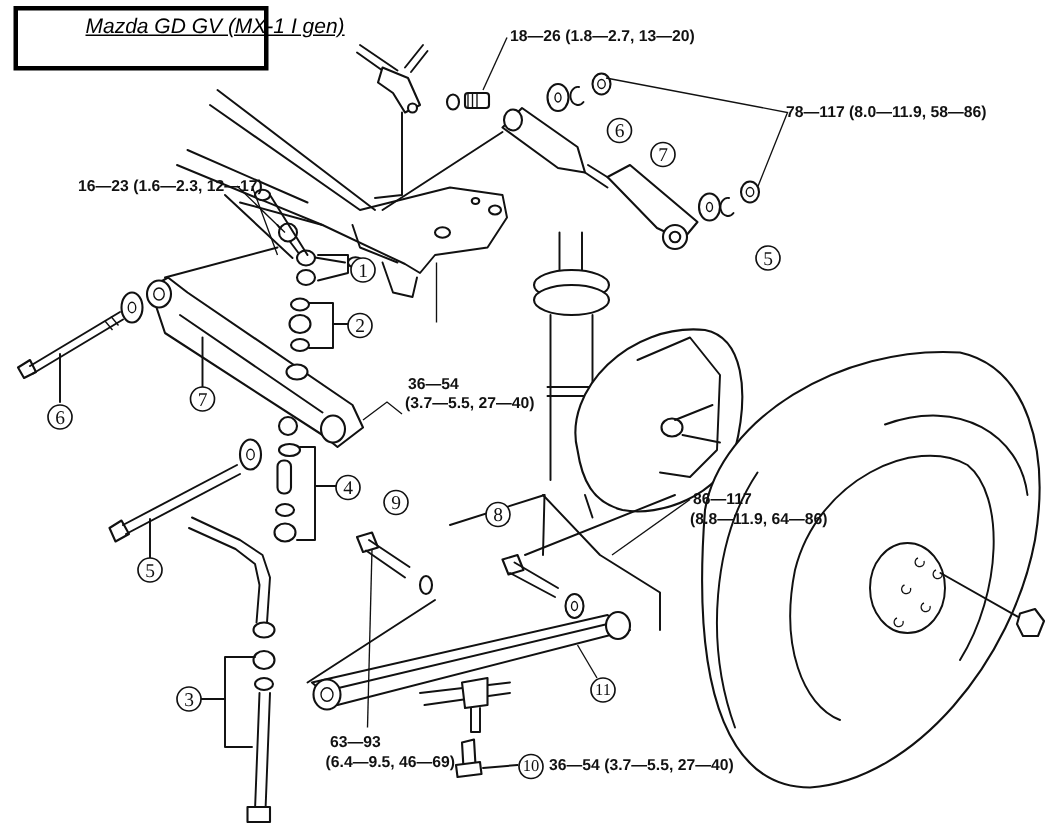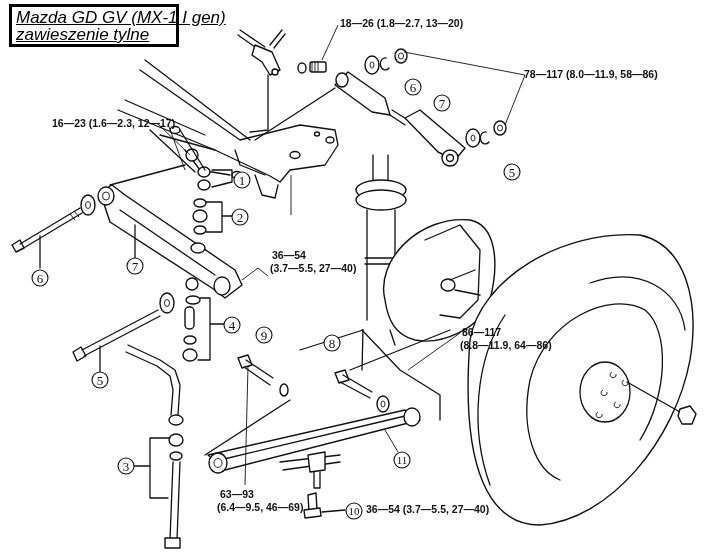--- a/index.html
+++ b/index.html
@@ -5,21 +5,21 @@
   html, body { margin:0; padding:0; background:#ffffff; }
   body { width:707px; height:553px; position:relative; overflow:hidden; font-family:"Liberation Sans", sans-serif; }
   #diagram { position:absolute; left:0; top:0; width:707px; height:553px; }
   .ln { stroke:#111; stroke-width:1.3; fill:none; stroke-linecap:round; stroke-linejoin:round; }
   .thin { stroke:#111; stroke-width:0.9; fill:none; }
   .part { stroke:#111; stroke-width:1.4; fill:#fff; stroke-linejoin:round; }
   .torque { font-family:"Liberation Sans", sans-serif; font-weight:bold; font-size:10.5px; fill:#111; }
   .num { font-family:"Liberation Serif", serif; font-size:13px; fill:#111; text-anchor:middle; dominant-baseline:central; }
   .numc { stroke:#111; stroke-width:1.1; fill:#fff; }
   .title-box { position:absolute; left:9px; top:4px; width:170px; height:43px; border:3px solid #000; background:#fff; box-sizing:border-box; padding:2px 4px; }
-  .title-line { display:block; font-family:"Liberation Sans", sans-serif; font-style:italic; font-size:17px; line-height:17px; text-decoration:underline; color:#000; white-space:nowrap; }
+  .title-line { display:block; font-family:"Liberation Sans", sans-serif; font-style:italic; font-size:14px; line-height:17px; text-decoration:underline; color:#000; white-space:nowrap;margin-left:41px; }
 </style>
 </head>
 <body>
 
 <svg id="diagram" viewBox="0 0 707 553" xmlns="http://www.w3.org/2000/svg">
 
   <g>
     <path class="ln" d="M140 70 L240 140 L300 125 L335 130 L338 145 L325 165 L290 170 L280 182 L270 176 L215 150 L160 135"></path>
     <path class="ln" d="M118 110 L215 150"></path>
     <path class="ln" d="M125 100 L205 135"></path>
@@ -264,14 +264,13 @@
     </g>
   <g>
       <circle class="numc" cx="402" cy="460" r="8"></circle>
       <text class="num" x="402" y="460" style="font-size:11px">11</text>
     </g>
   <path class="thin" d="M385 430 L398 452"></path>
 </svg>
 
 <div class="title-box">
   <span class="title-line">Mazda GD GV (MX-1 I gen)</span>
-  <span class="title-line">zawieszenie tylne</span>
 </div>
 
 </body></html>

